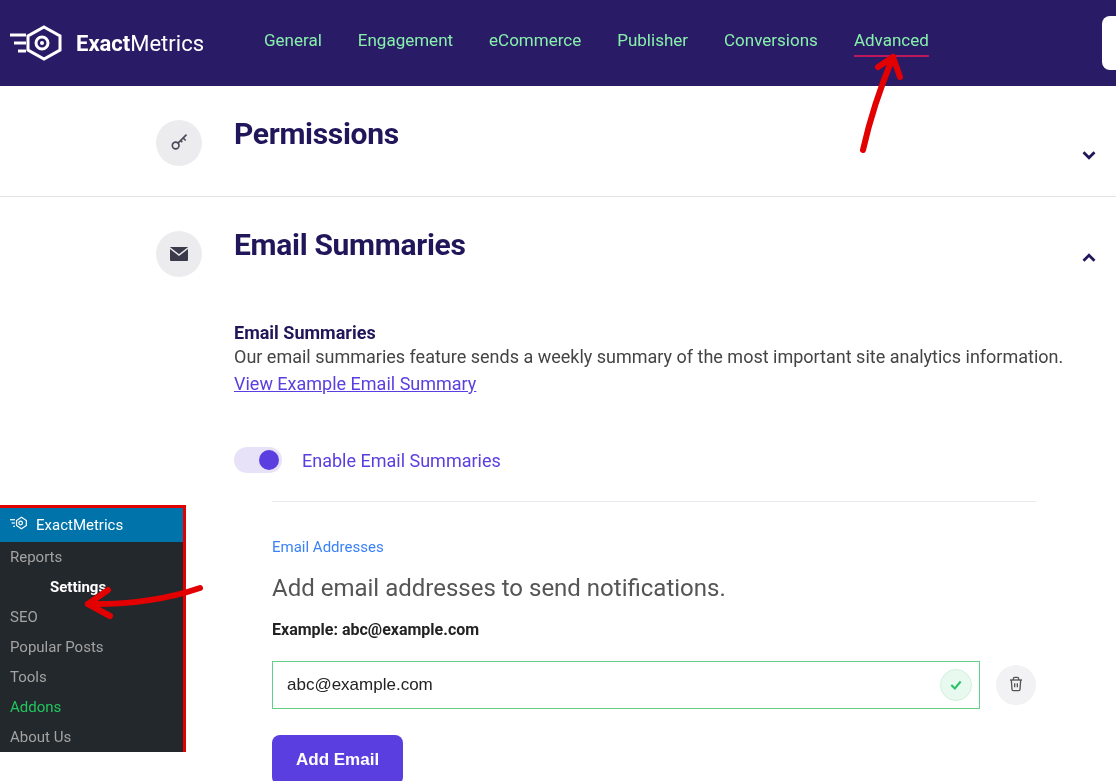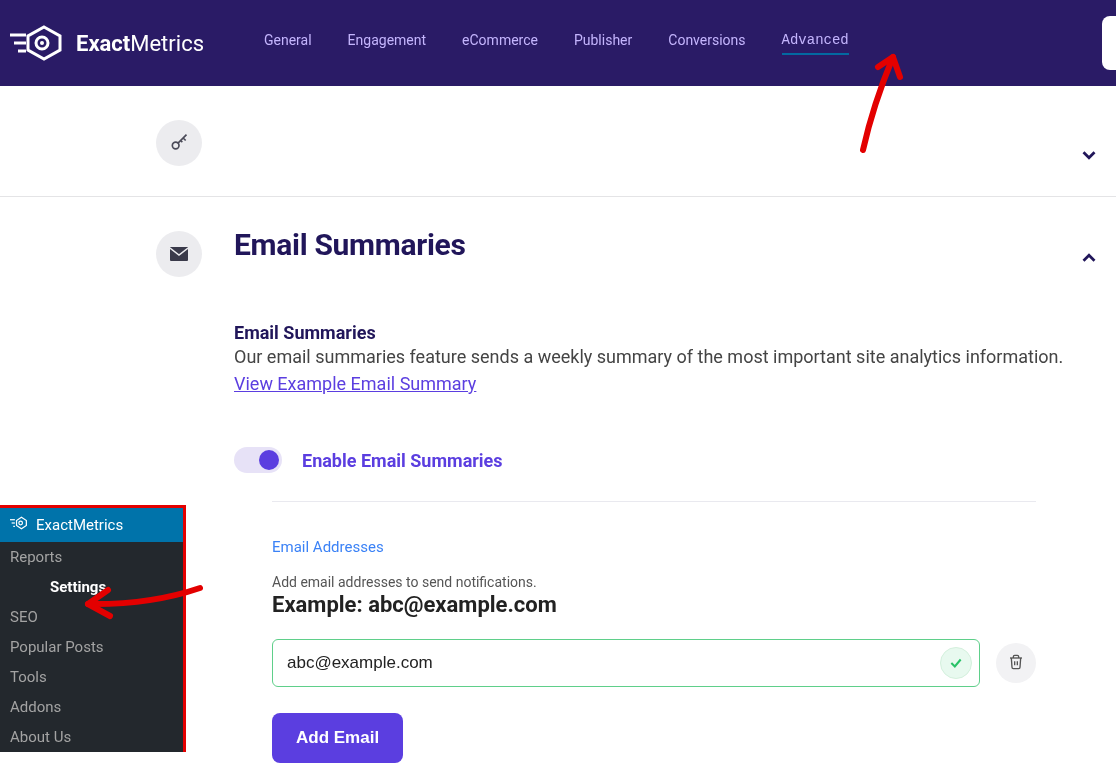--- a/index.html
+++ b/index.html
@@ -5,61 +5,61 @@
     * { margin: 0; padding: 0; box-sizing: border-box; }
     body { font-family: -apple-system, BlinkMacSystemFont, 'Segoe UI', Roboto, Arial, sans-serif; background: #fff; width: 1116px; height: 781px; overflow: hidden; position: relative; }
 
     
     .topnav { background: #2a1b66; height: 86px; display: flex; align-items: center; padding: 0 0 0 8px; }
     .brand { display: flex; align-items: center; gap: 10px; margin-right: 60px; }
     .brand-logo { display: flex; align-items: center; }
     .brand-text { color: #fff; font-size: 22px; font-weight: 400; }
     .brand-text .bold { font-weight: 700; }
     .nav-links { display: flex; gap: 36px; }
-    .nav-link { color: #c4b5fd; font-size: 14px; text-decoration: none; cursor: pointer; padding-bottom: 5px; }
-    .nav-link.active { border-bottom: 2px solid #0369a1; font-family: Liberation Mono, monospace; }
+    .nav-link { color: #86efac; font-size: 17px; text-decoration: none; cursor: pointer; padding-bottom: 5px; }
+    .nav-link.active { border-bottom: 2px solid #be185d; }
     .nav-right { margin-left: auto; background: #fff; width: 14px; height: 54px; border-radius: 8px 0 0 8px; }
 
     
     .main { padding: 0; }
     .section { display: flex; align-items: flex-start; padding: 30px 0 30px 156px; position: relative; }
     .section.bordered { border-bottom: 1px solid #e4e4e6; }
     .section-icon { width: 46px; height: 46px; border-radius: 50%; background: #ececef; display: flex; align-items: center; justify-content: center; color: #3a3a4a; flex-shrink: 0; margin-top: 4px; margin-right: 32px; }
     .section-body { flex: 1; padding-right: 40px; }
     .section-title { font-size: 30px; font-weight: 700; color: #21165a; letter-spacing: -0.3px; }
     .section-chevron { position: absolute; right: 16px; top: 58px; color: #21165a; }
 
     .subheading { font-size: 18px; font-weight: 700; color: #21165a; margin-top: 60px; }
     .desc { font-size: 18px; color: #444; line-height: 1.5; }
     .desc a { color: #5b3ee0; text-decoration: underline; }
 
-    .toggle-row { display: flex; align-items: center; gap: 20px; margin-top: 50px; margin-bottom: 28px; font-weight: bold; }
+    .toggle-row { display: flex; align-items: center; gap: 20px; margin-top: 50px; margin-bottom: 28px; }
     .toggle { width: 48px; height: 26px; background: #e7e2f7; border-radius: 13px; position: relative; cursor: pointer; }
     .toggle-knob { width: 20px; height: 20px; background: #5b3ee0; border-radius: 50%; position: absolute; top: 3px; right: 3px; }
     .toggle-label { color: #5b3ee0; font-size: 18px; }
 
     .divider { height: 1px; background: #e9e9ef; margin-left: 38px; margin-right: 40px; }
 
     .field-block { padding-left: 38px; padding-right: 40px; padding-top: 36px; }
     .field-label { font-size: 15px; font-weight: 400; color: #3b82f6; }
-    .field-help { font-size: 14px; color: #555; margin-top: 18px; }
-    .field-example { font-size: 22px; font-weight: 700; color: #222; margin-top: 2px; }
+    .field-help { font-size: 24px; color: #555; margin-top: 18px; }
+    .field-example { font-size: 16px; font-weight: 700; color: #222; margin-top: 18px; }
     .input-row { display: flex; align-items: center; gap: 16px; margin-top: 22px; }
     .email-input-wrap { position: relative; flex: 1; max-width: 776px; }
-    .email-input { width: 100%; height: 48px; border: 1px solid #5fcf8a; border-radius: 6px; padding: 0 46px 0 14px; font-size: 17px; color: #222; outline: none; }
+    .email-input { width: 100%; height: 48px; border: 1px solid #5fcf8a; border-radius: 0; padding: 0 46px 0 14px; font-size: 17px; color: #222; outline: none; }
     .input-check { position: absolute; right: 8px; top: 8px; width: 32px; height: 32px; border-radius: 50%; background: #e8f9ef; display: flex; align-items: center; justify-content: center; color: #29c267; border: 1px solid #d4f0dd; }
     .trash-btn { width: 40px; height: 40px; border-radius: 50%; background: #f2f2f4; display: flex; align-items: center; justify-content: center; color: #555; cursor: pointer; border: none; }
     .add-btn { margin-top: 26px; background: #5b3ee0; color: #fff; border: none; border-radius: 8px; padding: 15px 24px; font-size: 17px; font-weight: 600; cursor: pointer; }
 
     
     .wp-sidebar { position: absolute; left: 0; top: 505px; width: 186px; background: #23282d; border: 3px solid #e30000; border-bottom: 0; border-left: 0; }
     .wp-active { background: #0073aa; color: #fff; padding: 8px 10px; font-size: 15px; font-weight: 400; display: flex; align-items: center; gap: 8px; }
     .wp-item { color: #a3a3a3; font-size: 15px; padding: 6px 10px 6px 10px; cursor: pointer; }
     .wp-item.bold { color: #fff; font-weight: 700; margin-left: 40px; }
-    .wp-item.green { color: #a3a3a3; }
+    .wp-item.green { color: #22c55e; }
 
     
     .arrow-1 { position: absolute; left: 848px; top: 45px; pointer-events: none; }
     .arrow-2 { position: absolute; left: 70px; top: 570px; pointer-events: none; }
   </style>
 </head>
 <body>
 
 <div class="topnav">
   <div class="brand">
@@ -89,20 +89,23 @@
 </div>
 
 <div class="main">
 
   <div class="section bordered">
     <div class="section-icon">
       <svg width="20" height="20" viewBox="0 0 24 24" fill="none" stroke="#4a4a58" stroke-width="2">
           <circle cx="8" cy="15" r="4"></circle>
           <path d="M10.5 12.5 L21 2 M17 6 l3 3 M14 9 l2 2"></path>
         </svg>
+    </div>
+    <div class="section-body">
+      <h2 class="section-title">Permissions</h2>
     </div>
     <div class="section-chevron">
       <svg width="22" height="22" viewBox="0 0 24 24" fill="none" stroke="#21165a" stroke-width="3">
           <polyline points="6 9 12 15 18 9"></polyline>
         </svg>
     </div>
   </div>
 
   <div class="section" style="padding-bottom:0;">
     <div class="section-icon">

